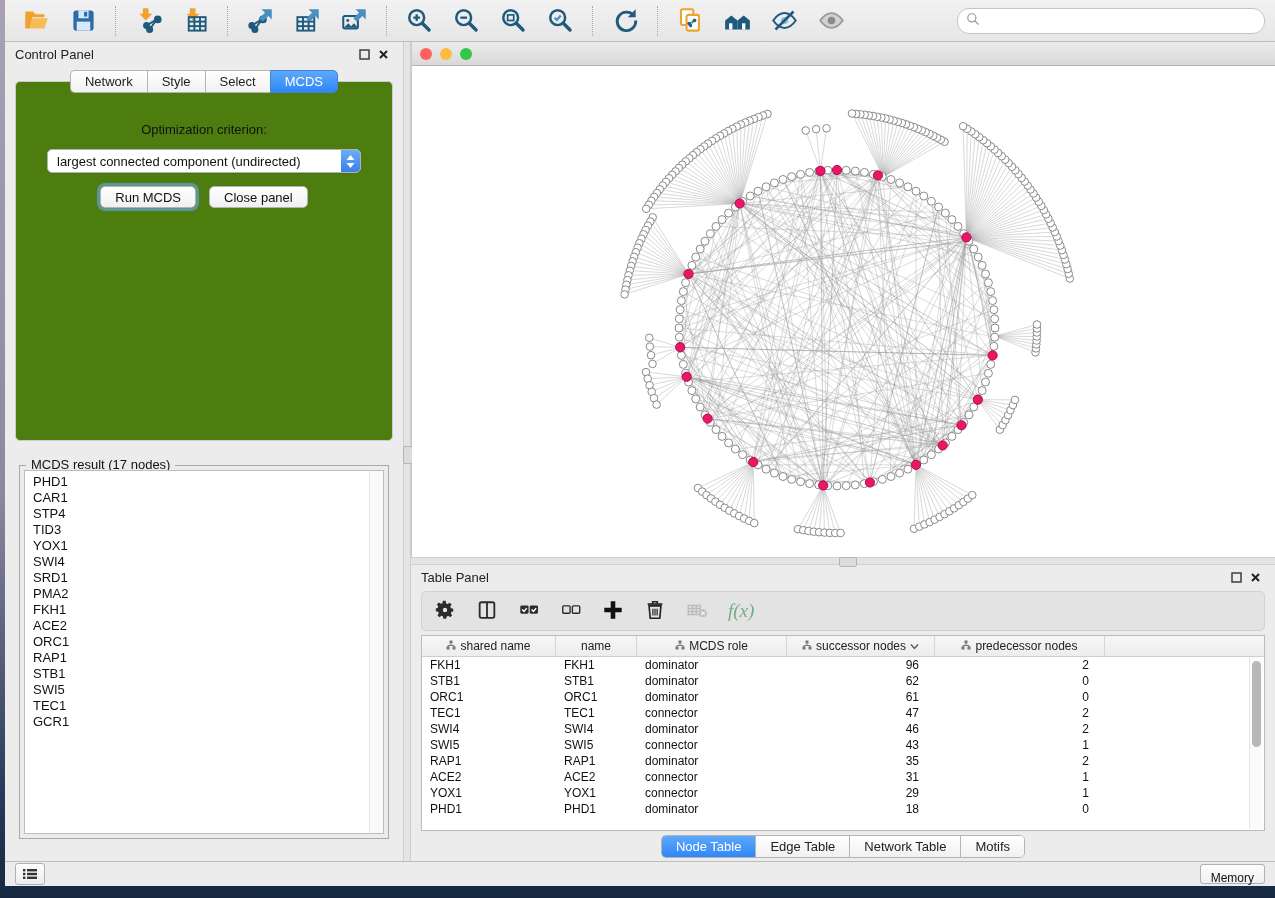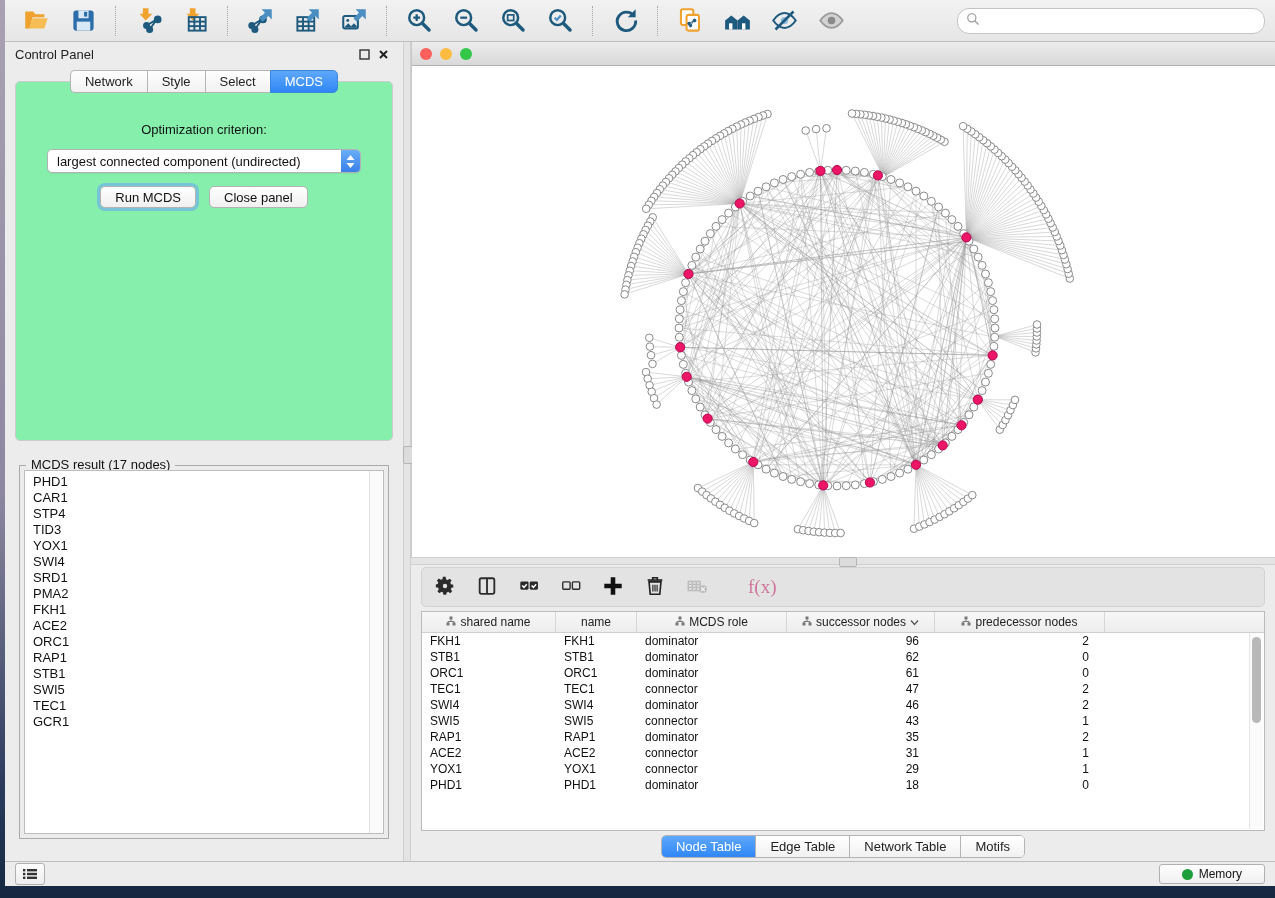--- a/index.html
+++ b/index.html
@@ -24,21 +24,21 @@
   
   .control-panel{width:398px;display:flex;flex-direction:column;background:#ececec;}
   .panel-header{height:24px;display:flex;align-items:center;padding:0 10px;font-size:13px;color:#222;}
   .panel-header .ph-title{flex:1;}
   .ph-btn{background:none;border:none;padding:2px 4px;cursor:pointer;display:flex;align-items:center;}
   .cp-tabs{display:flex;justify-content:center;margin-top:4px;position:relative;z-index:2;}
   .cp-tab{font-size:13px;padding:3px 14px;background:linear-gradient(#ffffff,#f1f1f1);border:1px solid #b4b4b4;border-right:none;color:#222;cursor:pointer;}
   .cp-tab:first-child{border-radius:5px 0 0 5px;}
   .cp-tab:last-child{border-right:1px solid #b4b4b4;border-radius:0 5px 5px 0;}
   .cp-tab.active{background:linear-gradient(#5fa8fb,#2f87f6);color:#fff;border-color:#3c86da;}
-  .cp-inner{margin:-12px 10px 0 10px;padding-top:26px;height:332px;background:#86efac;border:1px solid #cccccc;border-radius:5px;}
+  .cp-inner{margin:-12px 10px 0 10px;padding-top:26px;height:332px;background:#4d7c0f;border:1px solid #cccccc;border-radius:5px;}
   .opt-label{text-align:center;font-size:13px;color:#111;margin-top:14px;}
   .dropdown{margin:12px auto 0 auto;width:312px;height:22px;background:#fff;border:1px solid #b3b3b3;border-radius:5px;display:flex;align-items:center;cursor:pointer;box-shadow:0 1px 1px rgba(0,0,0,.06);}
   .dropdown .dd-text{flex:1;font-size:13px;color:#111;padding-left:9px;white-space:nowrap;overflow:hidden;}
   .dropdown .dd-step{width:19px;height:22px;border-radius:0 4px 4px 0;background:linear-gradient(#6aaef8,#3a7fe8);display:flex;flex-direction:column;align-items:center;justify-content:center;gap:1px;}
   .btn-row{display:flex;justify-content:center;gap:13px;margin-top:13px;}
   .mac-btn{height:22px;padding:0 14px;font-size:13px;color:#111;background:linear-gradient(#ffffff,#f0f0f0);border:1px solid #b3b3b3;border-radius:5px;cursor:pointer;font-family:"Liberation Sans",sans-serif;}
   .mac-btn.focused{box-shadow:0 0 0 3px rgba(106,166,245,.6);}
   .groupbox{margin:24px 14px 0 14px;height:372px;border:1px solid #aaaaaa;position:relative;background:#ececec;}
   .groupbox .gb-title{position:absolute;top:-9px;left:6px;background:#ececec;padding:0 5px;font-size:13px;color:#111;}
   .gb-list{position:absolute;inset:4px;background:#fff;border:1px solid #bdbdbd;overflow:hidden;display:flex;}
@@ -53,39 +53,39 @@
   .tl{width:12px;height:12px;border-radius:50%;}
   .net-title{position:absolute;left:0;right:0;text-align:center;font-size:13px;font-weight:700;color:#333;pointer-events:none;}
   .net-canvas{flex:1;background:#fff;position:relative;overflow:hidden;}
   .h-splitter{height:6px;background:#e4e4e4;border-top:1px solid #cfcfcf;border-bottom:1px solid #cfcfcf;position:relative;}
   .h-splitter .grip{position:absolute;left:428px;top:-1px;width:16px;height:8px;background:#dcdcdc;border:1px solid #b5b5b5;border-radius:2px;}
   
   .table-panel{flex:1;display:flex;flex-direction:column;background:#ececec;min-height:0;}
   .tp-toolbar{height:38px;margin:2px 10px 4px 10px;background:#e3e3e3;border:1px solid #d2d2d2;border-radius:5px;display:flex;align-items:center;padding:0 10px;gap:16px;}
   .tt-btn{background:none;border:none;padding:2px;cursor:pointer;display:flex;align-items:center;}
   .tt-btn.disabled{opacity:.55;cursor:default;}
-  .fx{font-family:"Liberation Serif",serif;font-size:19px;color:#be185d;margin-left:20px;}
+  .fx{font-family:"Liberation Serif",serif;font-style:italic;font-size:19px;color:#15803d;}
   .tp-table{flex:1;margin:0 10px;background:#fff;border:1px solid #bbbbbb;position:relative;overflow:hidden;}
   .thead{display:flex;height:20px;background:linear-gradient(#f7f7f7,#ededed);border-bottom:1px solid #cfcfcf;}
   .th{display:flex;align-items:center;justify-content:center;gap:4px;font-size:12px;color:#222;border-right:1px solid #d6d6d6;box-sizing:border-box;overflow:hidden;white-space:nowrap;}
   .tr{display:flex;height:16px;align-items:center;}
   .td{font-size:12px;color:#111;box-sizing:border-box;padding:0 8px;white-space:nowrap;overflow:hidden;}
   .td.num{text-align:right;padding-right:16px;}
   .t-scroll{position:absolute;top:21px;right:1px;width:13px;bottom:1px;background:#fbfbfb;border-left:1px solid #e4e4e4;}
   .t-thumb{position:absolute;top:4px;left:2px;width:9px;height:86px;background:#b8b8b8;border-radius:5px;}
   .tp-tabs{height:30px;display:flex;align-items:center;justify-content:center;}
   .seg{display:flex;border:1px solid #b4b4b4;border-radius:5px;overflow:hidden;background:#fff;}
   .seg-tab{font-size:13px;padding:3px 14px;color:#222;background:linear-gradient(#ffffff,#f1f1f1);border-right:1px solid #b4b4b4;cursor:pointer;}
   .seg-tab:last-child{border-right:none;}
   .seg-tab.active{background:linear-gradient(#5fa8fb,#2f87f6);color:#fff;}
   
   .footer{height:24px;border-top:1px solid #bdbdbd;background:#ececec;display:flex;align-items:center;padding:0 10px;flex:0 0 auto;}
   .fb-left{width:28px;height:20px;border:1px solid #b0b0b0;border-radius:3px;background:linear-gradient(#fdfdfd,#ededed);display:flex;align-items:center;justify-content:center;cursor:pointer;}
   .fb-spacer{flex:1;}
-  .memory-btn{height:20px;display:flex;align-items:center;gap:6px;border:1px solid #b0b0b0;border-radius:3px;background:linear-gradient(#fdfdfd,#f0f0f0);padding:0 22px;font-size:12px;color:#111;cursor:pointer;font-family:"Liberation Sans",sans-serif;}
+  .memory-btn{height:20px;display:flex;align-items:center;gap:6px;border:1px solid #b0b0b0;border-radius:3px;background:linear-gradient(#fdfdfd,#f0f0f0);padding:0 10px;font-size:12px;color:#111;cursor:pointer;font-family:"Liberation Sans",sans-serif;flex-direction:column;}
   .mem-dot{width:11px;height:11px;border-radius:50%;background:#1f9e3c;}
 </style>
 </head>
 <body>
 
 <div class="window">
 
   <div class="toolbar">
     <div id="tb-buttons" style="display:flex;align-items:center;gap:4px;">
         <button class="tb-btn">
@@ -1149,20 +1149,33 @@
               </g>
             </svg>
         </div>
       </div>
 
       <div class="h-splitter">
           <div class="grip"></div>
         </div>
 
       <div class="table-panel">
+        <div class="panel-header">
+          <span class="ph-title">Table Panel</span>
+          <button class="ph-btn">
+              <svg width="11" height="11" viewBox="0 0 11 11">
+                <rect x="1" y="1" width="9" height="9" fill="none" stroke="#333" stroke-width="1.4"></rect>
+              </svg>
+            </button>
+          <button class="ph-btn">
+              <svg width="11" height="11" viewBox="0 0 11 11">
+                <path d="M2 2l7 7M9 2L2 9" stroke="#222" stroke-width="2"></path>
+              </svg>
+            </button>
+        </div>
         <div class="tp-toolbar" id="tp-toolbar">
             <button class="tt-btn">
               <span><svg width="22" height="22" viewBox="0 0 24 24">
                   <path fill="#2b2b2b" d="M12 8.5A3.5 3.5 0 1 0 12 15.5 3.5 3.5 0 0 0 12 8.5zm9 5v-3l-2.6-.5a6.7 6.7 0 0 0-.7-1.7l1.5-2.2-2.1-2.1-2.2 1.5a6.7 6.7 0 0 0-1.7-.7L12.7 2h-3l-.5 2.6a6.7 6.7 0 0 0-1.7.7L5.3 3.8 3.2 5.9l1.5 2.2a6.7 6.7 0 0 0-.7 1.7L2 10.3v3l2.6.5c.15.6.4 1.17.7 1.7l-1.5 2.2 2.1 2.1 2.2-1.5c.53.3 1.1.55 1.7.7l.5 2.6h3l.5-2.6a6.7 6.7 0 0 0 1.7-.7l2.2 1.5 2.1-2.1-1.5-2.2c.3-.53.55-1.1.7-1.7z"></path>
                   <circle cx="12" cy="12" r="2.4" fill="#e3e3e3"></circle>
                 </svg></span>
             </button>
             <button class="tt-btn">
               <span><svg width="22" height="22" viewBox="0 0 24 24">
                   <rect x="4" y="3.5" width="16" height="17" rx="2" fill="none" stroke="#2b2b2b" stroke-width="2"></rect>

